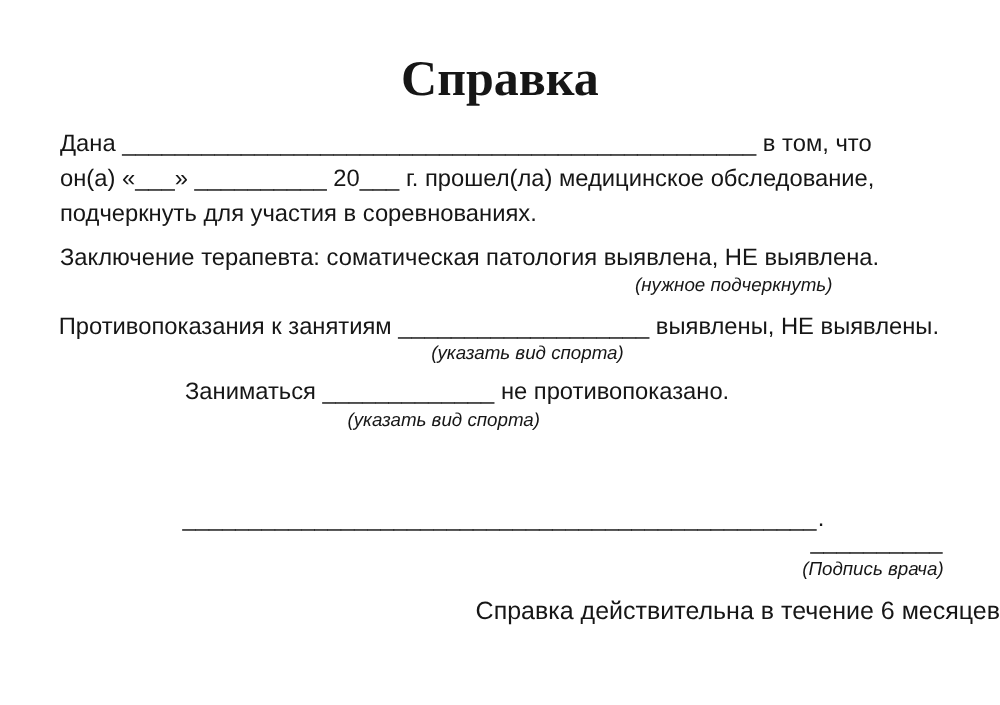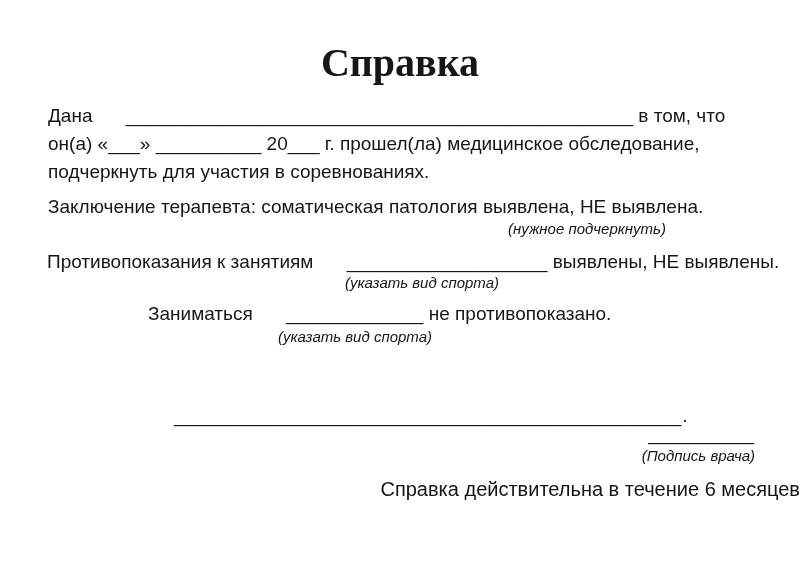--- a/index.html
+++ b/index.html
@@ -43,21 +43,20 @@
     .note {
       position: absolute;
       font-size: 15px;
       line-height: 18px;
       text-align: center;
       white-space: nowrap;
       font-style: italic;
     }
     .blank {
       letter-spacing: 0;
-      margin-left: 28px;
     }
     .tight { margin-left: 1px; }
     .right-align { text-align: left; }
   </style>
 </head>
 <body>
 
 <div class="page">
 
   <div class="title">Справка</div>

